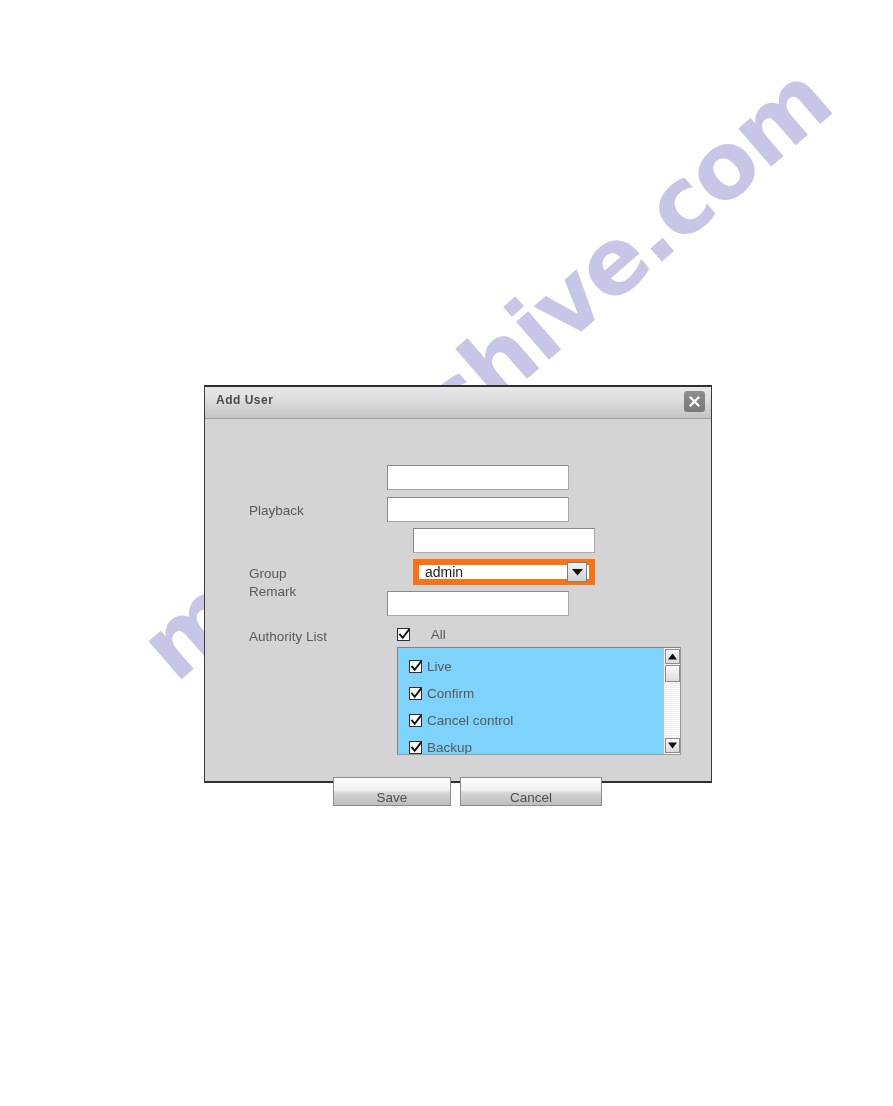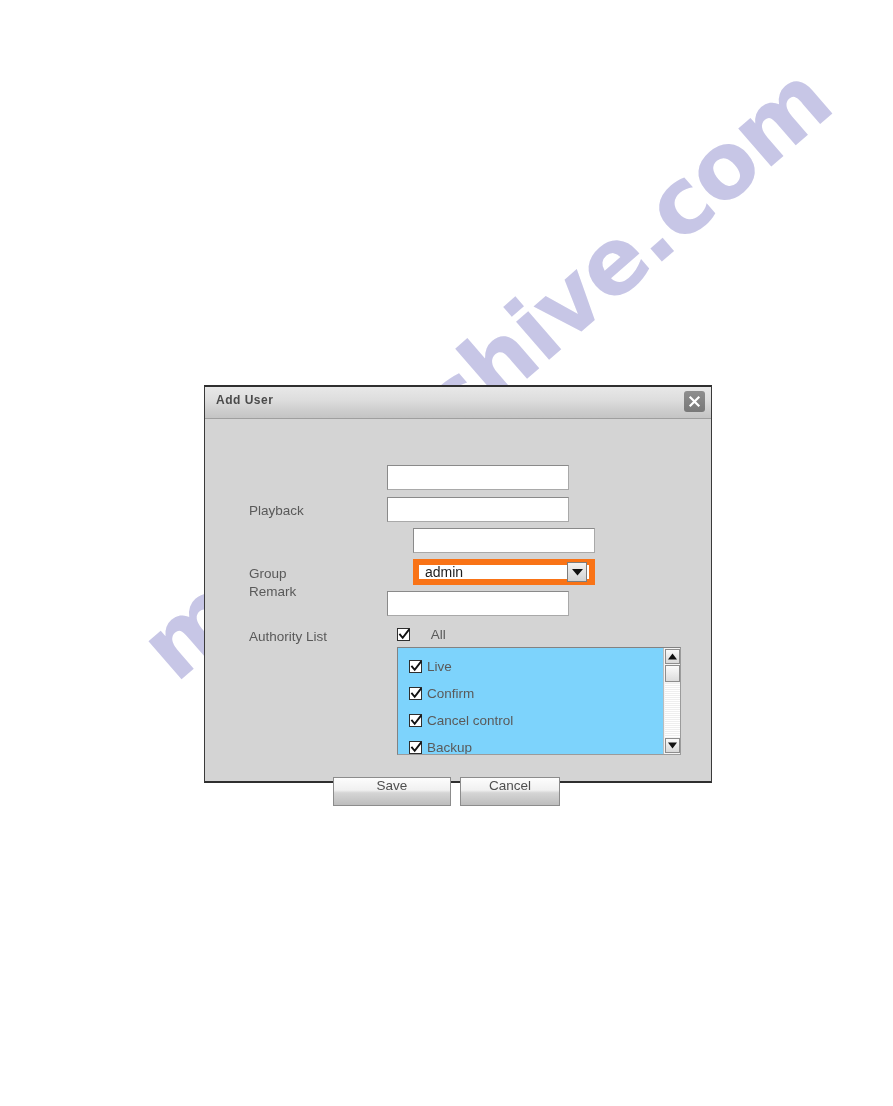--- a/index.html
+++ b/index.html
@@ -238,21 +238,21 @@
     background: linear-gradient(to bottom,
                 #fdfdfd 0%,
                 #f0f0f0 45%,
                 #d5d5d5 55%,
                 #bdbdbd 100%);
     border: 1px solid #8c8c8c;
     box-sizing: border-box;
     font-size: 13.5px;
     color: #4f4f4f;
     display: flex;
-    align-items: flex-start;
+    align-items: flex-end;
     justify-content: center;
     cursor: pointer;
   }
 </style>
 </head>
 <body>
 
 <div id="watermark">
   <div class="wm-text">manualshive.com</div>
 </div>
@@ -354,18 +354,18 @@
           <svg width="9" height="7" viewBox="0 0 9 7">
             <polygon points="0,0.5 9,0.5 4.5,6.5" fill="#111111"></polygon>
           </svg>
         </div>
       </div>
     </div>
 
     <div class="btn" style="left:128px; top:358px; width:118px;">
       <span>Save</span>
     </div>
-    <div class="btn" style="left:255px; top:358px; width:100px;">
+    <div class="btn" style="left:255px; top:358px; width:142px;">
       <span>Cancel</span>
     </div>
 
   </div>
 </div>
 
 </body></html>

